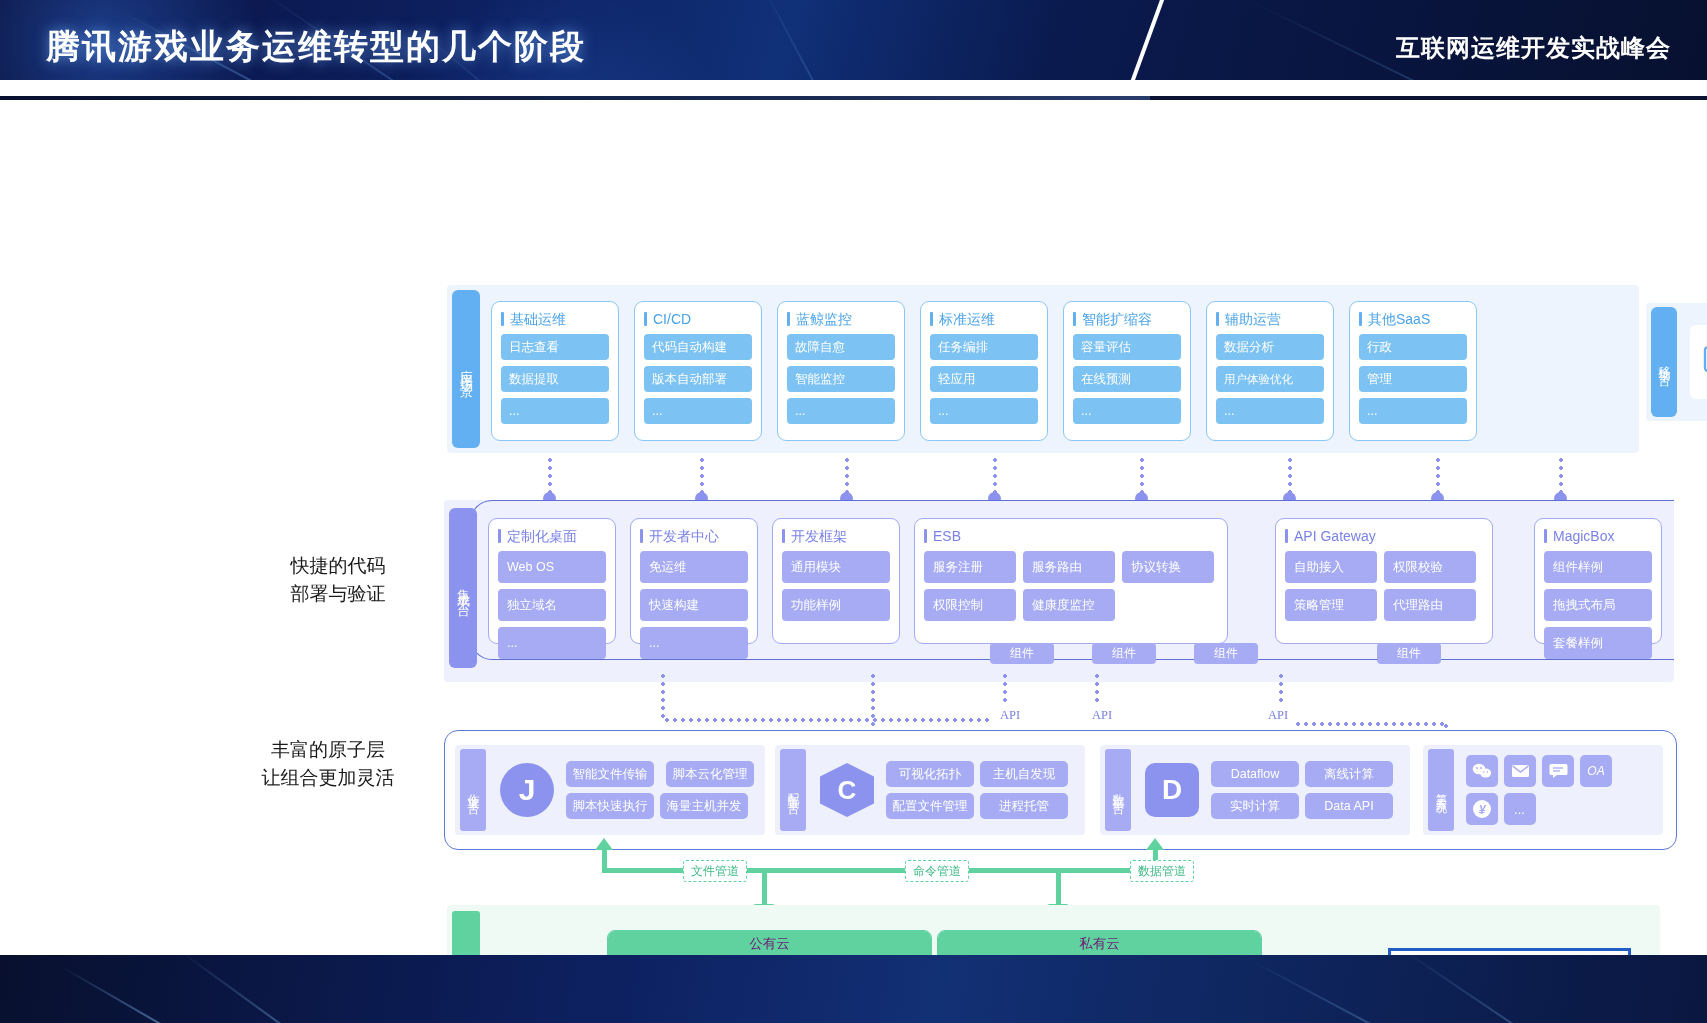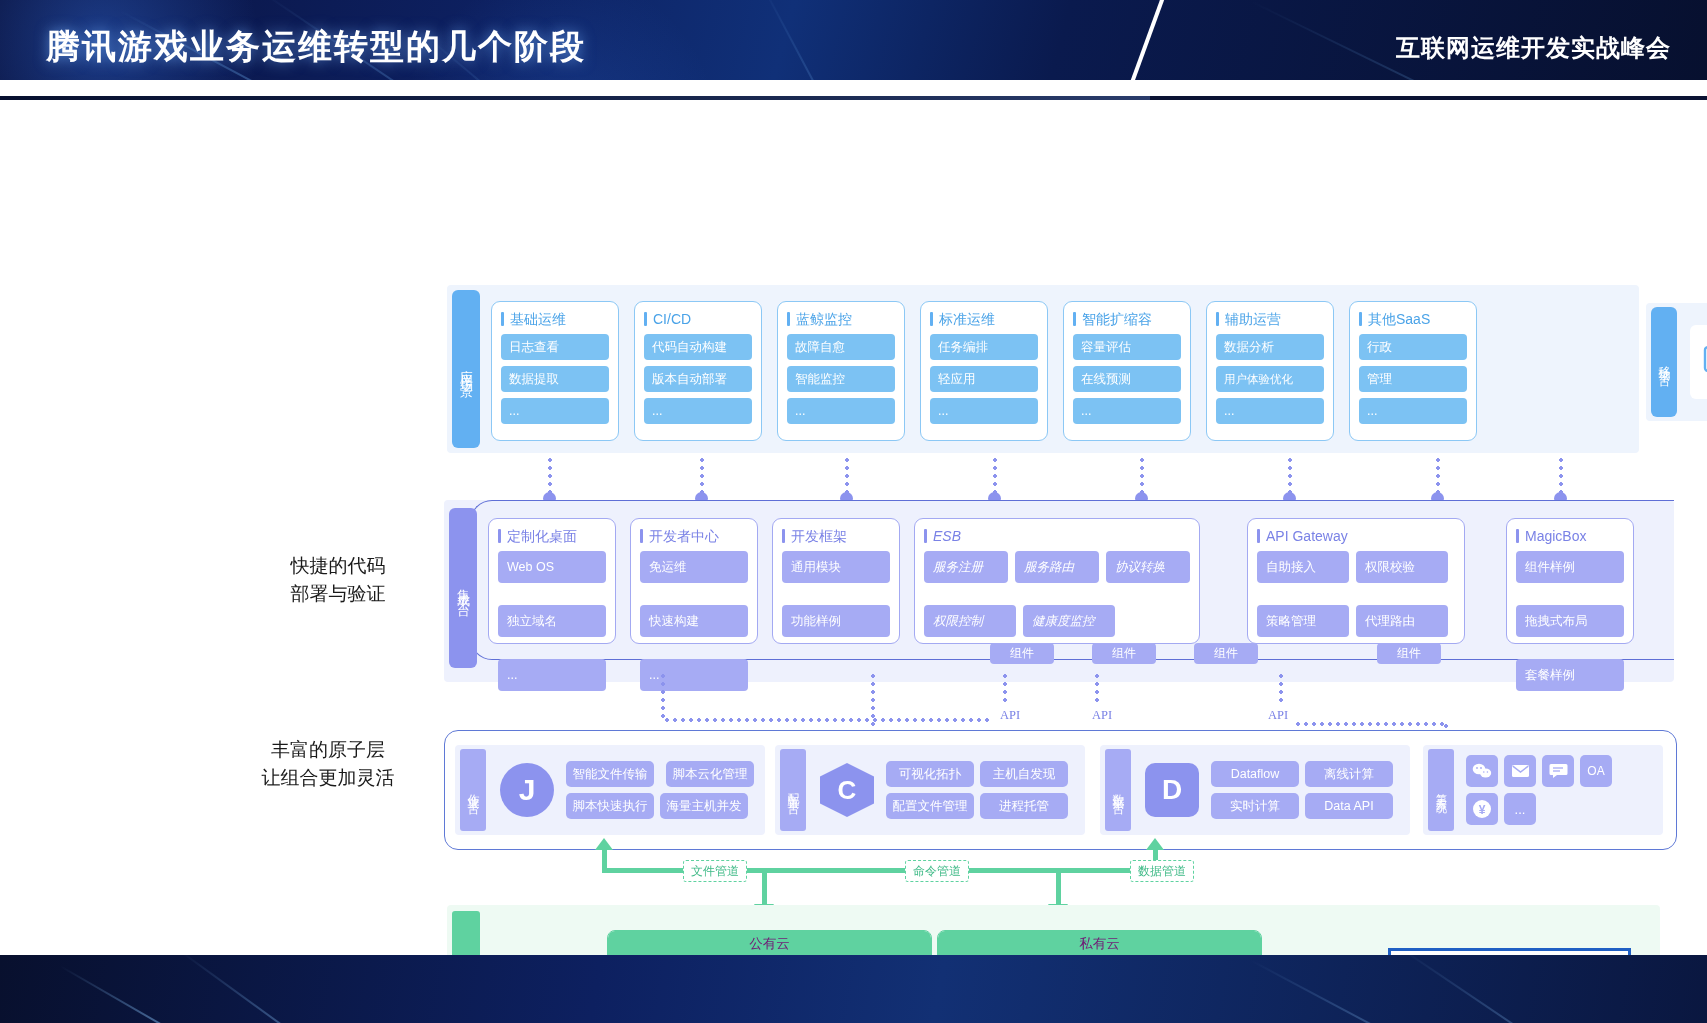--- a/index.html
+++ b/index.html
@@ -50,21 +50,21 @@
   .l2{position:absolute;left:444px;top:400px;width:1230px;height:182px;}
   .l2-outer{position:absolute;left:0;top:0;width:1230px;height:182px;background:#eef1fd;border-radius:4px;}
   .l2-round{position:absolute;left:26px;top:0;width:1204px;height:160px;border:1.4px solid #5f6fd6;
     border-top-left-radius:22px;border-bottom-left-radius:22px;border-right:none;box-sizing:border-box;}
   .l2-bar{position:absolute;left:5px;top:8px;width:28px;height:160px;background:#8c93ee;}
   .l2-cards{position:absolute;left:44px;top:18px;display:flex;gap:14px;}
   .card-p{background:#fff;border:1.6px solid #a3a9f2;border-radius:9px;padding:10px 9px 0 9px;box-sizing:border-box;height:126px;}
   .card-title-p{font-size:14px;color:#7a82e6;margin-bottom:8px;display:flex;align-items:center;gap:6px;line-height:1;}
   .tick-p{width:3px;height:14px;background:#8c93ee;display:inline-block;border-radius:1px;}
   .chip-p{height:25px;background:#a6abf4;border-radius:4px;color:#fff;font-size:12.5px;display:flex;align-items:center;
-    padding:16px 9px;margin-bottom:22px;box-sizing:border-box;}
+    padding:16px 9px;margin-bottom:6px;box-sizing:border-box;}
   .comp-tab{position:absolute;width:64px;height:21px;background:#a6abf4;border-radius:4px;color:#fff;font-size:12px;
     display:flex;align-items:center;justify-content:center;}
 
   
   .l3{position:absolute;left:444px;top:630px;width:1233px;height:120px;
     border:1.5px solid #5f79d6;border-radius:14px;box-sizing:border-box;background:#fff;}
   .atom-group{position:absolute;top:14px;height:90px;background:#eef1fd;border-radius:4px;display:flex;align-items:center;}
   .atom-bar{width:26px;height:82px;background:#a6abf4;margin-left:5px;border-radius:3px;}
   .chip-a{height:26px;background:#a6abf4;border-radius:5px;color:#fff;font-size:12.5px;display:flex;align-items:center;
     justify-content:center;box-sizing:border-box;}
@@ -251,21 +251,21 @@
         <div class="chip-p">...</div>
       </div>
       <div class="card-p" style="width:128px;">
         <div class="card-title-p">
             <i class="tick-p"></i>
             <span>开发框架</span>
           </div>
         <div class="chip-p">通用模块</div>
         <div class="chip-p">功能样例</div>
       </div>
-      <div class="card-p" style="width:286px;font-style:italic;">
+      <div class="card-p" style="width:314px;">
         <div class="card-title-p">
             <i class="tick-p"></i>
             <span>ESB</span>
           </div>
         <div style="display:flex;gap:7px;">
           <div class="chip-p" style="width:92px;">服务注册</div>
           <div class="chip-p" style="width:92px;">服务路由</div>
           <div class="chip-p" style="width:92px;">协议转换</div>
         </div>
         <div style="display:flex;gap:7px;">
@@ -367,21 +367,21 @@
         </div>
         <div style="display:flex;gap:6px;">
           <div class="chip-a" style="width:88px;">实时计算</div>
           <div class="chip-a" style="width:88px;">Data API</div>
         </div>
       </div>
     </div>
 
     <div class="atom-group" style="left:978px;width:240px;">
       <div class="atom-bar vlabel" style="letter-spacing:2px;font-size:11px;">第三方系统</div>
-      <div style="margin-left:12px;display:flex;flex-direction:column;gap:6px;">
+      <div style="margin-left:12px;display:flex;flex-direction:column;gap:6px;font-style:italic;">
         <div style="display:flex;gap:6px;">
           <div class="chip-a" style="width:32px;height:32px;">
             <svg width="20" height="16" viewBox="0 0 20 16">
                 <ellipse cx="7" cy="6" rx="6.3" ry="5.2" fill="#fff"></ellipse>
                 <ellipse cx="13.6" cy="10" rx="5.6" ry="4.6" fill="#fff"></ellipse>
                 <circle cx="5" cy="5" r=".9" fill="#a6abf4"></circle>
                 <circle cx="9" cy="5" r=".9" fill="#a6abf4"></circle>
                 <circle cx="11.8" cy="9" r=".8" fill="#a6abf4"></circle>
                 <circle cx="15.4" cy="9" r=".8" fill="#a6abf4"></circle>
               </svg>

